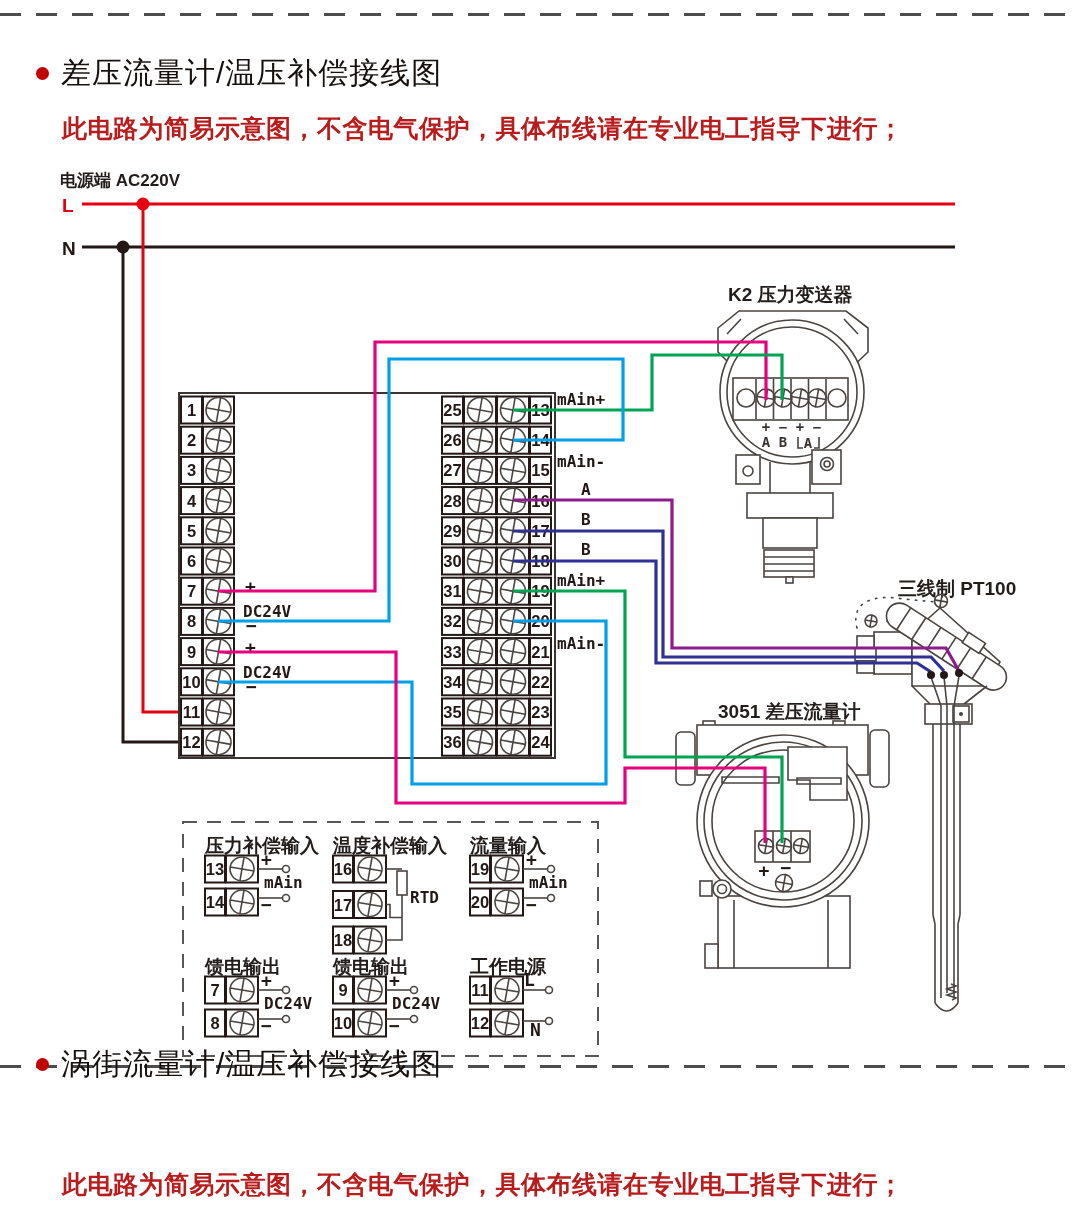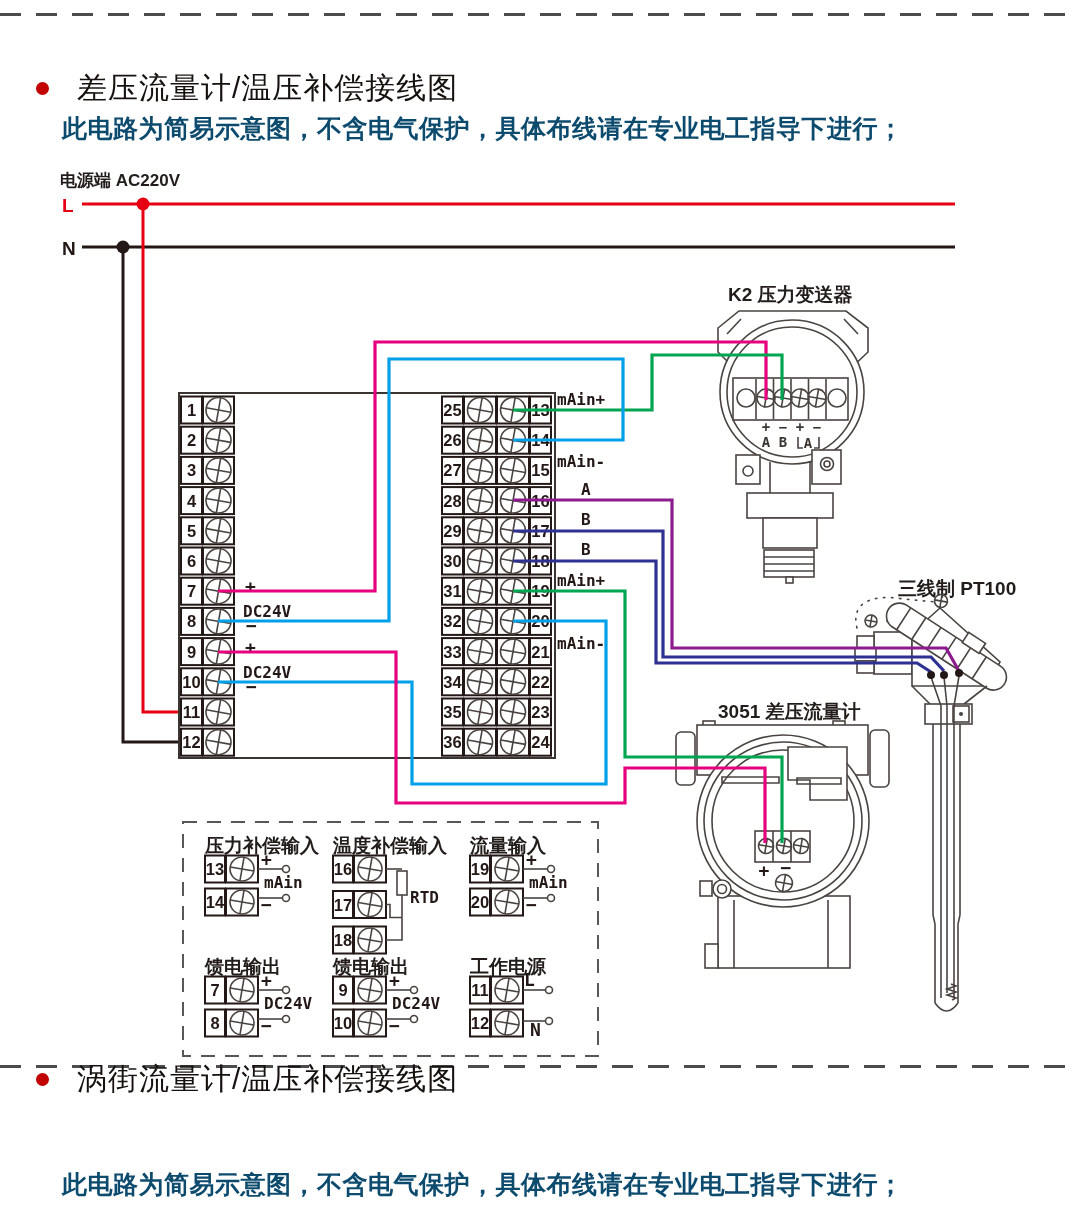--- a/index.html
+++ b/index.html
@@ -1,22 +1,22 @@
 <!DOCTYPE html>
 <html><head>
 <meta charset="utf-8">
 <style>
   html,body{margin:0;padding:0;background:#fff;}
   body{width:1080px;height:1227px;position:relative;font-family:"Liberation Sans",sans-serif;overflow:hidden;}
   .dash{position:absolute;left:0;width:1080px;height:3px;
         background:repeating-linear-gradient(90deg,#4c4c4c 0 21px,transparent 21px 36px);}
-  .sec{position:absolute;left:36px;display:flex;align-items:center;gap:28px;margin-top:15px;}
+  .sec{position:absolute;left:36px;display:flex;align-items:center;gap:12px;}
   .bullet{width:13px;height:13px;border-radius:50%;background:#c20000;flex:0 0 auto;}
   .sec h2{margin:0;font-weight:500;font-size:30px;color:#16110e;letter-spacing:1px;font-family:"Liberation Sans",sans-serif;}
-  .warn{position:absolute;left:62px;font-weight:700;font-size:25px;color:#0c4a6e;letter-spacing:.5px;}
+  .warn{position:absolute;left:62px;font-weight:700;font-size:25px;color:#b91c1c;letter-spacing:.5px;}
   
   .ln{stroke:#4a4440;fill:none;stroke-width:1.6;}
   .lnf{stroke:#4a4440;fill:#fff;stroke-width:1.6;}
   .bx{stroke:#231815;fill:#fff;stroke-width:2;}
   .wire{fill:none;stroke-width:3.2;}
   .pwr{fill:none;stroke-width:3;}
   text{font-family:"Liberation Sans",sans-serif;}
   .t-cn{font-weight:700;font-size:19px;fill:#221d1a;}
   .t-cnr{font-weight:700;font-size:17px;fill:#221d1a;}
   .t-num{font-weight:700;font-size:16.5px;fill:#231815;}

